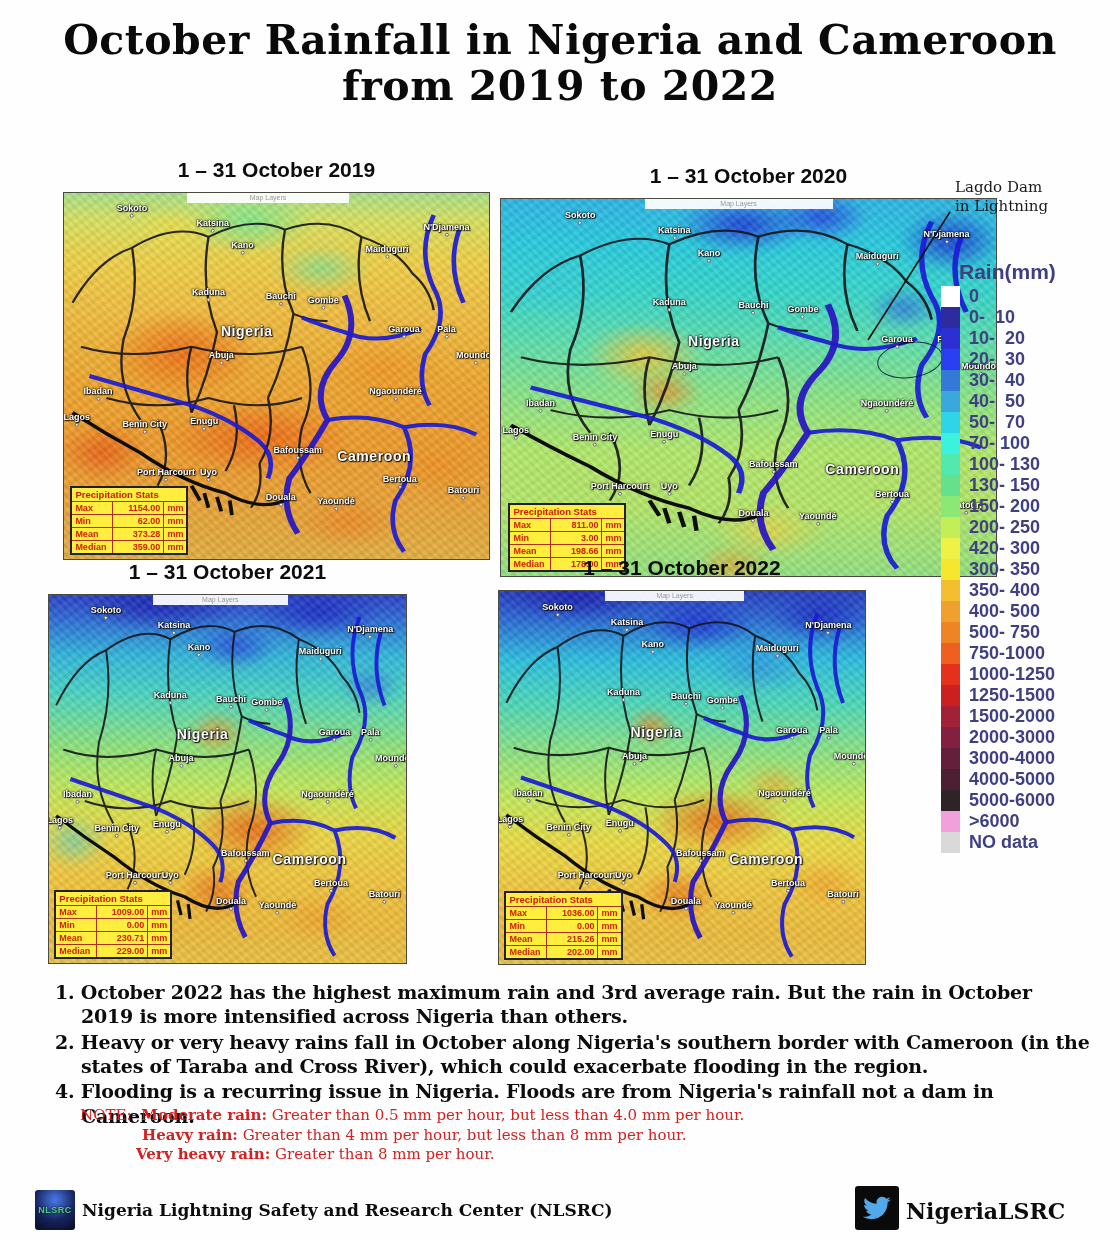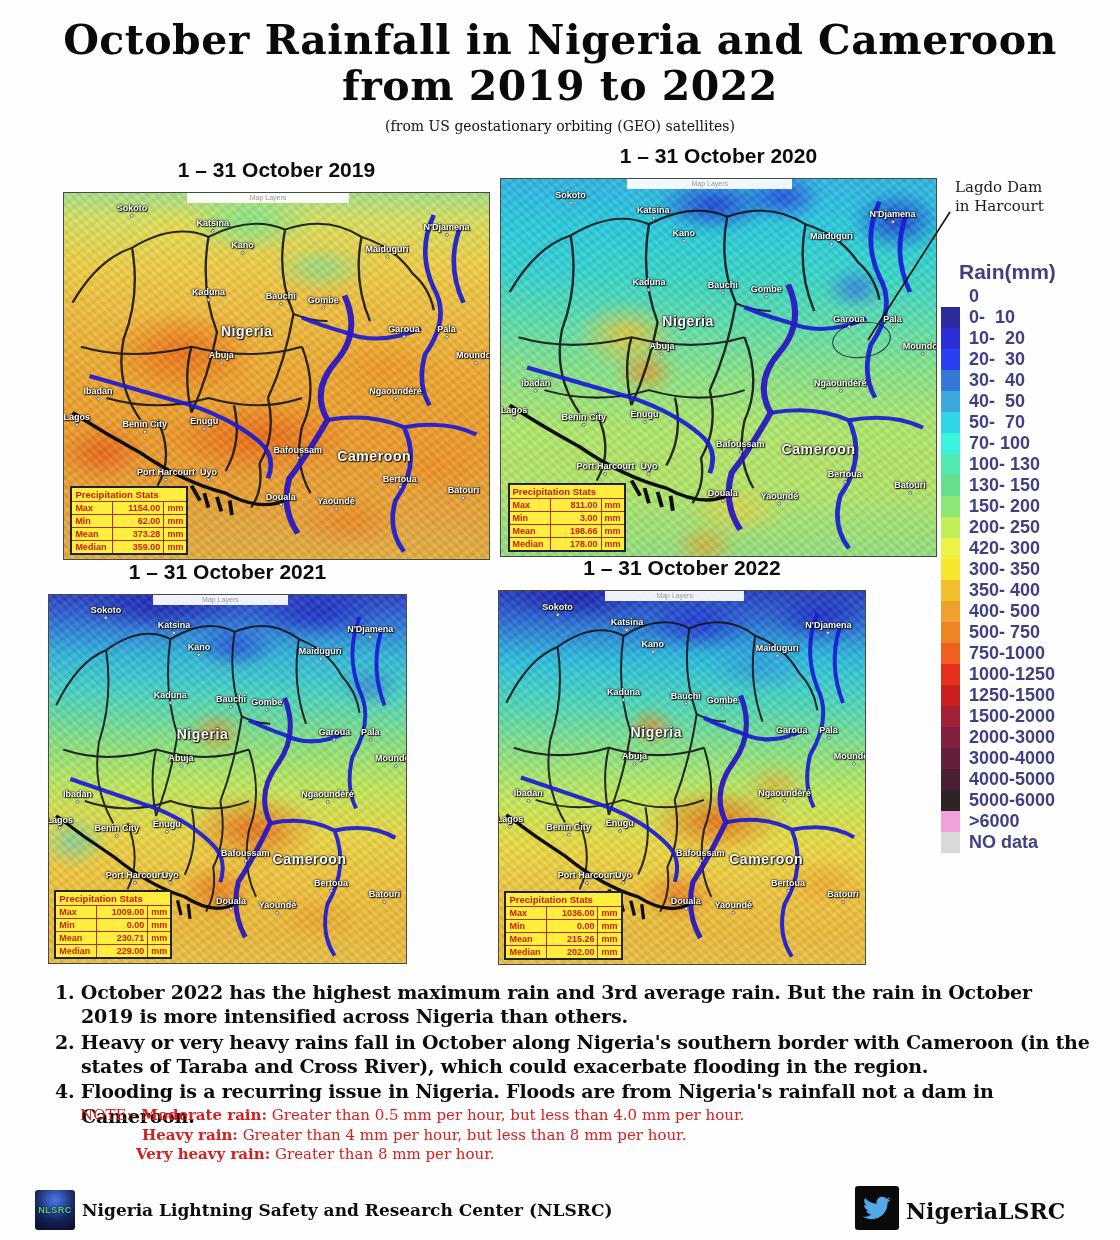--- a/index.html
+++ b/index.html
@@ -8,21 +8,21 @@
 
   
   .hdr{position:absolute;top:18px;left:0;width:100%;text-align:center;}
   .hdr .t1,.hdr .t2{font-family:"DejaVu Serif",serif;font-weight:800;font-size:41px;
         line-height:1.12;color:#0a0a0a;letter-spacing:.5px;}
   .hdr .sub{font-family:"DejaVu Serif",serif;font-size:14px;color:#111;margin-top:8px;}
 
   
   .panel{position:absolute;}
   .p0{left:63px;top:158px;width:427px;}
-  .p1{left:500px;top:144px;width:437px;}
+  .p1{left:500px;top:164px;width:497px;}
   .p2{left:48px;top:560px;width:359px;border-radius:8px;}
   .p3{left:498px;top:556px;width:368px;}
   .ptitle{font-weight:bold;font-size:21px;color:#0c0c0c;text-align:center;height:34px;
         font-family:"Liberation Sans",sans-serif;}
   .map{position:relative;overflow:hidden;border:1px solid #4a4a40;background:#cde08a;}
   .p0 .map{height:366px;} .p1 .map{height:377px;} .p2 .map{height:368px;} .p3 .map{height:373px;}
   .raster{position:absolute;inset:0;filter:blur(4px) saturate(1.08);transform:scale(1.05);}
   .grain{position:absolute;inset:0;
     background-image:repeating-linear-gradient(45deg,rgba(255,255,255,.05) 0 3px,rgba(0,0,0,.04) 3px 6px),
                      repeating-linear-gradient(-35deg,rgba(255,255,255,.04) 0 4px,rgba(0,0,0,.035) 4px 8px);}
@@ -168,21 +168,20 @@
       <path d="M66,28 Q70,38 64,46 Q58,54 62,62 Q57,72 53,78 Q51,86 55,93" fill="none" stroke="#2a18c0" stroke-width="1.4" opacity="0.95"></path>
     </symbol>
   </defs>
 </svg>
 
 <div class="page">
 
   <div class="hdr">
     <div class="t1">October Rainfall in Nigeria and Cameroon</div>
     <div class="t2">from 2019 to 2022</div>
-    <div class="sub">(from US geostationary orbiting (GEO) satellites)</div>
   </div>
 
   <div class="panel p0">
     <div class="ptitle">1 – 31 October 2019</div>
     <div class="map m2019">
       <div class="raster"></div>
       <div class="grain"></div>
       <svg class="bounds" viewBox="0 0 100 100" preserveAspectRatio="none">
           <use href="#basemap"></use>
         </svg>
@@ -570,21 +569,21 @@
               <td>mm</td>
             </tr>
 
         </tbody>
       </table>
     </div>
   </div>
 
   <div class="lagdo-text">
     <div>Lagdo Dam</div>
-    <div>in Harcourt</div>
+    <div>in Lightning</div>
   </div>
   <svg class="lagdo-line" viewBox="0 0 100 140">
     <line x1="92" y1="6" x2="10" y2="134" stroke="#111" stroke-width="1.6"></line>
   </svg>
 
   <div class="legend">
     <div class="ltitle">Rain(mm)</div>
 
       <div class="lrow">
         <span class="lswatch" style="background: rgb(255, 255, 255);"></span>

